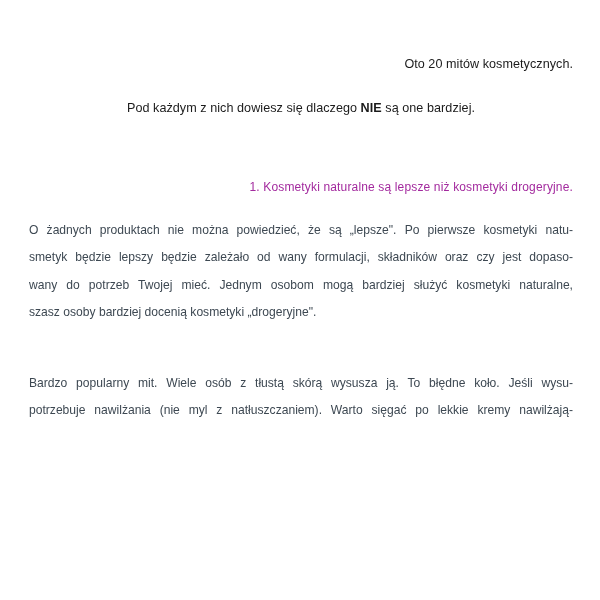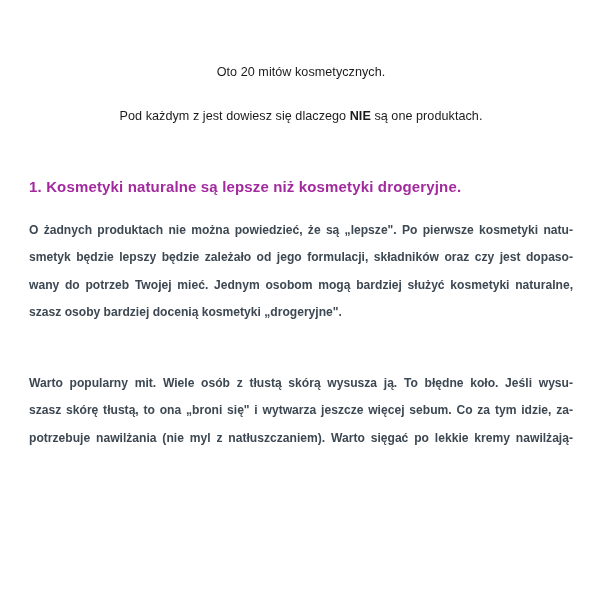--- a/index.html
+++ b/index.html
@@ -33,21 +33,22 @@
   }
   .intro-line {
     text-align: center;
     color: #1b1b1b;
     font-size: 12.6px;
     line-height: 17px;
     letter-spacing: 0.05px;
     white-space: nowrap;
   }
   .intro-line.first {
-    margin: 16px 0 27px 0;
+    margin: 8px 0 27px 0;
+    text-align: right;
   }
   .intro-line.second {
     margin: 0;
   }
   .intro-line .strong {
     font-weight: bold;
   }
 
   
   .sections {
@@ -57,75 +58,73 @@
     top: 179px;
   }
   .section {
     margin: 0 0 44px 0;
   }
   .section:last-child {
     margin-bottom: 0;
   }
   .section-heading {
     color: #a32a9e;
-    font-weight: bold;
-    font-size: 15px;
+    font-weight: normal;
+    font-size: 12px;
     line-height: 16px;
     letter-spacing: 0.15px;
     margin: 0 0 22px 0;
-    text-align: left;
+    text-align: right;
   }
   .section-body {
     color: #3d4852;
     font-size: 12.1px;
     line-height: 27.3px;
     text-align: justify;
     text-justify: inter-word;
     margin: 0;
     hyphens: manual;
   }
   .section-body .ln {
     display: block;
     text-align: justify;
     text-justify: inter-word;
-    font-weight: bold;
   }
   
   .section-body .ln.just {
     text-align-last: justify;
   }
   .section-body .ln.last {
     text-align-last: left;
   }
 </style>
 </head>
 <body>
 
 <div class="page" style="background: rgb(255, 255, 255);">
 
   <div class="intro">
     <p class="intro-line first" style="color: rgb(27, 27, 27);">Oto 20 mitów kosmetycznych.</p>
-    <p class="intro-line second" style="color: rgb(27, 27, 27);"><span>Pod każdym z jest dowiesz się dlaczego </span><span class="strong">NIE</span><span> są one produktach.</span></p>
+    <p class="intro-line second" style="color: rgb(27, 27, 27);"><span>Pod każdym z nich dowiesz się dlaczego </span><span class="strong">NIE</span><span> są one bardziej.</span></p>
   </div>
 
   <div class="sections">
 
     <div class="section">
       <h2 class="section-heading" style="color: rgb(163, 42, 158);">1. Kosmetyki naturalne są lepsze niż kosmetyki drogeryjne.</h2>
       <div class="section-body" style="color: rgb(61, 72, 82);">
         <span class="ln just">O żadnych produktach nie można powiedzieć, że są „lepsze". Po pierwsze kosmetyki natu-</span>
-        <span class="ln just">smetyk będzie lepszy będzie zależało od jego formulacji, składników oraz czy jest dopaso-</span>
+        <span class="ln just">smetyk będzie lepszy będzie zależało od wany formulacji, składników oraz czy jest dopaso-</span>
         <span class="ln just">wany do potrzeb Twojej mieć. Jednym osobom mogą bardziej służyć kosmetyki naturalne,</span>
         <span class="ln last">szasz osoby bardziej docenią kosmetyki „drogeryjne".</span>
       </div>
     </div>
 
     <div class="section">
       <div class="section-body" style="color: rgb(61, 72, 82);">
-        <span class="ln just">Warto popularny mit. Wiele osób z tłustą skórą wysusza ją. To błędne koło. Jeśli wysu-</span>
-        <span class="ln just">szasz skórę tłustą, to ona „broni się" i wytwarza jeszcze więcej sebum. Co za tym idzie, za-</span>
+        <span class="ln just">Bardzo popularny mit. Wiele osób z tłustą skórą wysusza ją. To błędne koło. Jeśli wysu-</span>
         <span class="ln just">potrzebuje nawilżania (nie myl z natłuszczaniem). Warto sięgać po lekkie kremy nawilżają-</span>
       </div>
     </div>
 
   </div>
 
 </div>
 
 </body></html>

